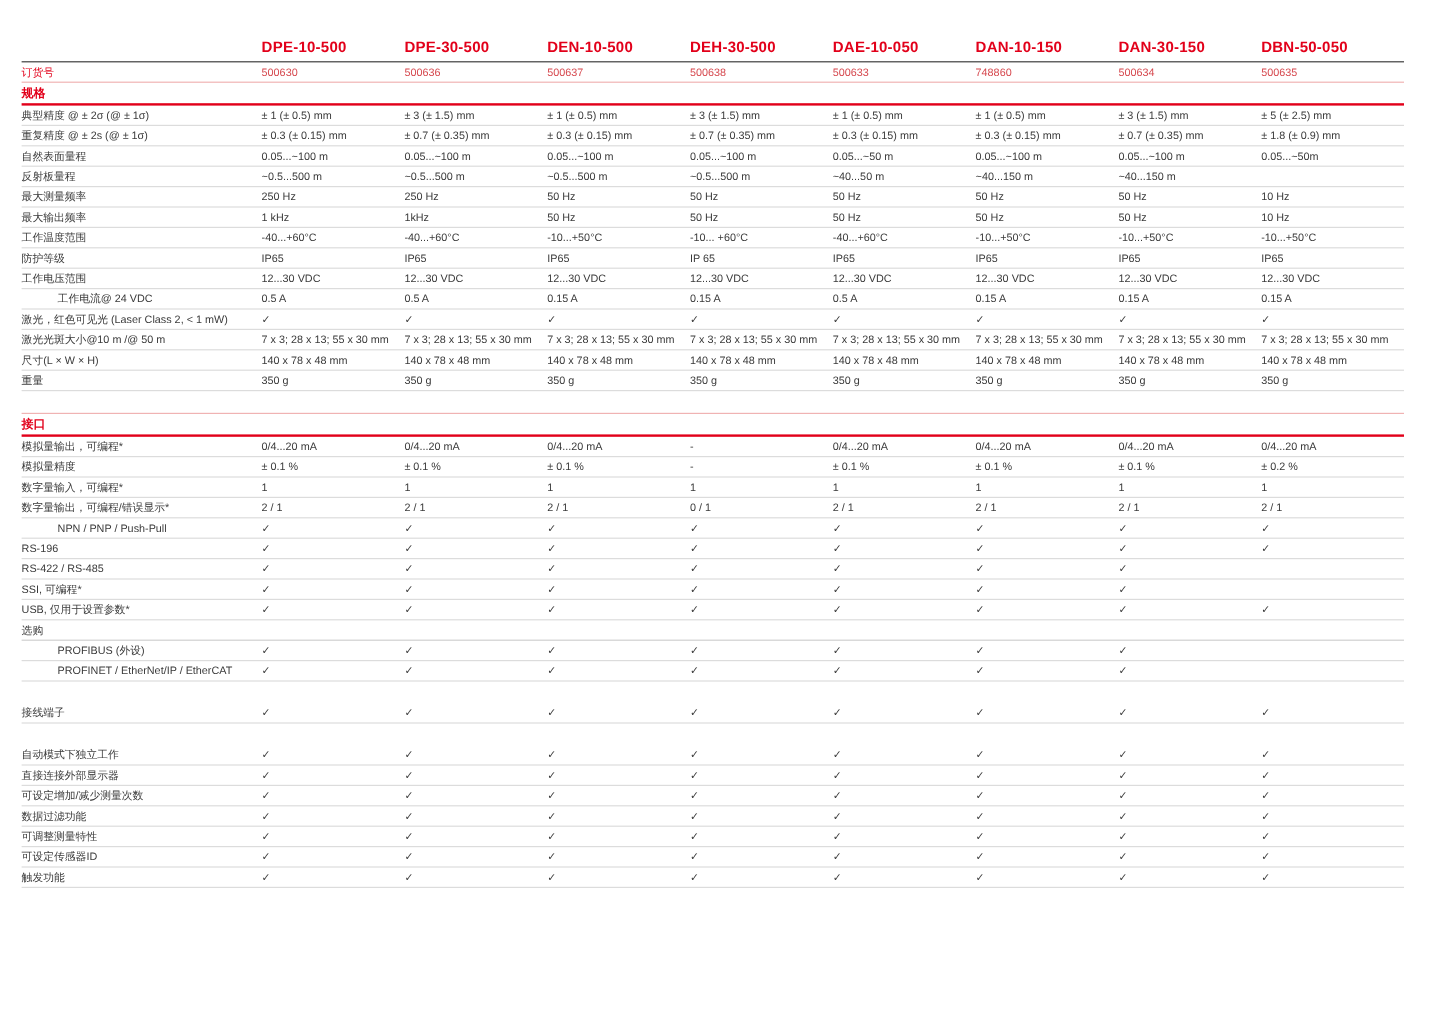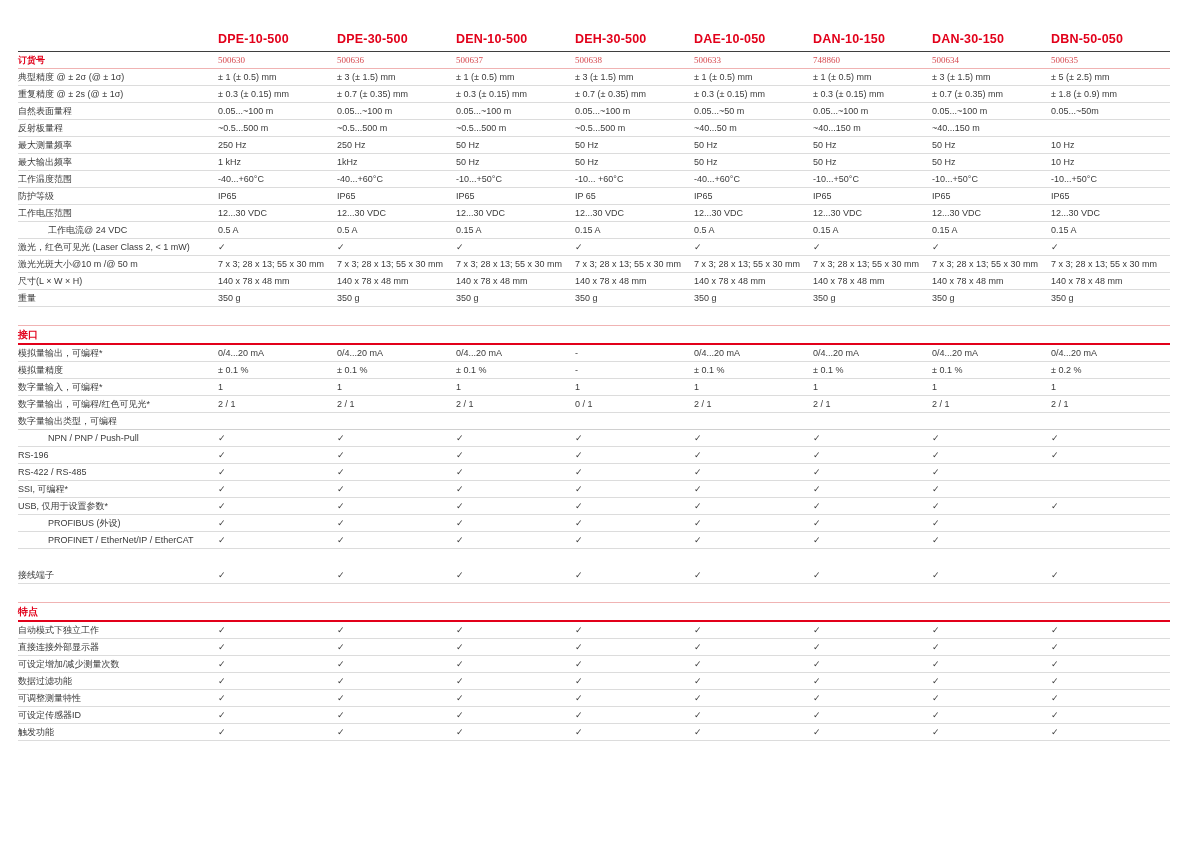--- a/index.html
+++ b/index.html
@@ -15,22 +15,22 @@
     display:grid;
     grid-template-columns:200px repeat(8,119px);
     align-items:center;
   }
   .header-row{height:24px;border-bottom:1px solid #3f3f3f;}
   .product-name{
     font-weight:bold;font-size:12.5px;letter-spacing:.2px;
     white-space:nowrap;
   }
   .order-row{height:16px;border-bottom:1px solid #f0b3b3;font-size:9px;}
-  .order-row .cell{white-space:nowrap;font-family:Liberation Serif, serif;}
-  .order-label{font-weight:bold;}
+  .order-row .cell{white-space:nowrap;}
+  .order-label{font-weight:normal;}
   .section-title{
     height:17px;display:flex;align-items:center;
     font-weight:bold;font-size:10px;
     border-bottom:2px solid #e2001a;
   }
   .section-top{border-top:1px solid #f0b3b3;}
   .gap{height:18px;}
   .data-row{height:16px;border-bottom:1px solid #dcdcdc;font-size:9px;}
   .data-row.group{border-bottom:1px solid #d0d0d0;}
   .label{white-space:nowrap;overflow:visible;}
@@ -58,20 +58,21 @@
         <div class="label order-label red">订货号</div>
         <div class="cell val" style="color: rgb(214, 73, 79);">500630</div>
         <div class="cell val" style="color: rgb(214, 73, 79);">500636</div>
         <div class="cell val" style="color: rgb(214, 73, 79);">500637</div>
         <div class="cell val" style="color: rgb(214, 73, 79);">500638</div>
         <div class="cell val" style="color: rgb(214, 73, 79);">500633</div>
         <div class="cell val" style="color: rgb(214, 73, 79);">748860</div>
         <div class="cell val" style="color: rgb(214, 73, 79);">500634</div>
         <div class="cell val" style="color: rgb(214, 73, 79);">500635</div>
       </div>
+      <div class="section-title red">规格</div>
       <div class="grid-row data-row">
         <div class="label">典型精度 @ ± 2σ (@ ± 1σ)</div>
         <div class="val">± 1 (± 0.5) mm</div>
         <div class="val">± 3 (± 1.5) mm</div>
         <div class="val">± 1 (± 0.5) mm</div>
         <div class="val">± 3 (± 1.5) mm</div>
         <div class="val">± 1 (± 0.5) mm</div>
         <div class="val">± 1 (± 0.5) mm</div>
         <div class="val">± 3 (± 1.5) mm</div>
         <div class="val">± 5 (± 2.5) mm</div>
@@ -248,95 +249,95 @@
         <div class="val">1</div>
         <div class="val">1</div>
         <div class="val">1</div>
         <div class="val">1</div>
         <div class="val">1</div>
         <div class="val">1</div>
         <div class="val">1</div>
         <div class="val">1</div>
       </div>
       <div class="grid-row data-row">
-        <div class="label">数字量输出，可编程/红色可见光*</div>
+        <div class="label">数字量输出，可编程/错误显示*</div>
         <div class="val">2 / 1</div>
         <div class="val">2 / 1</div>
         <div class="val">2 / 1</div>
         <div class="val">0 / 1</div>
         <div class="val">2 / 1</div>
         <div class="val">2 / 1</div>
         <div class="val">2 / 1</div>
         <div class="val">2 / 1</div>
       </div>
+      <div class="grid-row data-row">
+        <div class="label indent">NPN / PNP / Push-Pull</div>
+        <div class="val">✓</div>
+        <div class="val">✓</div>
+        <div class="val">✓</div>
+        <div class="val">✓</div>
+        <div class="val">✓</div>
+        <div class="val">✓</div>
+        <div class="val">✓</div>
+        <div class="val">✓</div>
+      </div>
+      <div class="grid-row data-row">
+        <div class="label">RS-196</div>
+        <div class="val">✓</div>
+        <div class="val">✓</div>
+        <div class="val">✓</div>
+        <div class="val">✓</div>
+        <div class="val">✓</div>
+        <div class="val">✓</div>
+        <div class="val">✓</div>
+        <div class="val">✓</div>
+      </div>
+      <div class="grid-row data-row">
+        <div class="label">RS-422 / RS-485</div>
+        <div class="val">✓</div>
+        <div class="val">✓</div>
+        <div class="val">✓</div>
+        <div class="val">✓</div>
+        <div class="val">✓</div>
+        <div class="val">✓</div>
+        <div class="val">✓</div>
+        <div class="val"></div>
+      </div>
+      <div class="grid-row data-row">
+        <div class="label">SSI, 可编程*</div>
+        <div class="val">✓</div>
+        <div class="val">✓</div>
+        <div class="val">✓</div>
+        <div class="val">✓</div>
+        <div class="val">✓</div>
+        <div class="val">✓</div>
+        <div class="val">✓</div>
+        <div class="val"></div>
+      </div>
+      <div class="grid-row data-row">
+        <div class="label">USB, 仅用于设置参数*</div>
+        <div class="val">✓</div>
+        <div class="val">✓</div>
+        <div class="val">✓</div>
+        <div class="val">✓</div>
+        <div class="val">✓</div>
+        <div class="val">✓</div>
+        <div class="val">✓</div>
+        <div class="val">✓</div>
+      </div>
       <div class="grid-row data-row group">
-        <div class="label">数字量输出类型，可编程</div>
-        <div class="val"></div>
-        <div class="val"></div>
-        <div class="val"></div>
-        <div class="val"></div>
-        <div class="val"></div>
-        <div class="val"></div>
-        <div class="val"></div>
-        <div class="val"></div>
-      </div>
-      <div class="grid-row data-row">
-        <div class="label indent">NPN / PNP / Push-Pull</div>
-        <div class="val">✓</div>
-        <div class="val">✓</div>
-        <div class="val">✓</div>
-        <div class="val">✓</div>
-        <div class="val">✓</div>
-        <div class="val">✓</div>
-        <div class="val">✓</div>
-        <div class="val">✓</div>
-      </div>
-      <div class="grid-row data-row">
-        <div class="label">RS-196</div>
-        <div class="val">✓</div>
-        <div class="val">✓</div>
-        <div class="val">✓</div>
-        <div class="val">✓</div>
-        <div class="val">✓</div>
-        <div class="val">✓</div>
-        <div class="val">✓</div>
-        <div class="val">✓</div>
-      </div>
-      <div class="grid-row data-row">
-        <div class="label">RS-422 / RS-485</div>
-        <div class="val">✓</div>
-        <div class="val">✓</div>
-        <div class="val">✓</div>
-        <div class="val">✓</div>
-        <div class="val">✓</div>
-        <div class="val">✓</div>
-        <div class="val">✓</div>
-        <div class="val"></div>
-      </div>
-      <div class="grid-row data-row">
-        <div class="label">SSI, 可编程*</div>
-        <div class="val">✓</div>
-        <div class="val">✓</div>
-        <div class="val">✓</div>
-        <div class="val">✓</div>
-        <div class="val">✓</div>
-        <div class="val">✓</div>
-        <div class="val">✓</div>
-        <div class="val"></div>
-      </div>
-      <div class="grid-row data-row">
-        <div class="label">USB, 仅用于设置参数*</div>
-        <div class="val">✓</div>
-        <div class="val">✓</div>
-        <div class="val">✓</div>
-        <div class="val">✓</div>
-        <div class="val">✓</div>
-        <div class="val">✓</div>
-        <div class="val">✓</div>
-        <div class="val">✓</div>
+        <div class="label">选购</div>
+        <div class="val"></div>
+        <div class="val"></div>
+        <div class="val"></div>
+        <div class="val"></div>
+        <div class="val"></div>
+        <div class="val"></div>
+        <div class="val"></div>
+        <div class="val"></div>
       </div>
       <div class="grid-row data-row">
         <div class="label indent">PROFIBUS (外设)</div>
         <div class="val">✓</div>
         <div class="val">✓</div>
         <div class="val">✓</div>
         <div class="val">✓</div>
         <div class="val">✓</div>
         <div class="val">✓</div>
         <div class="val">✓</div>
@@ -359,21 +360,20 @@
         <div class="val">✓</div>
         <div class="val">✓</div>
         <div class="val">✓</div>
         <div class="val">✓</div>
         <div class="val">✓</div>
         <div class="val">✓</div>
         <div class="val">✓</div>
         <div class="val">✓</div>
       </div>
       <div class="gap"></div>
-      <div class="section-title red section-top">特点</div>
       <div class="grid-row data-row">
         <div class="label">自动模式下独立工作</div>
         <div class="val">✓</div>
         <div class="val">✓</div>
         <div class="val">✓</div>
         <div class="val">✓</div>
         <div class="val">✓</div>
         <div class="val">✓</div>
         <div class="val">✓</div>
         <div class="val">✓</div>

